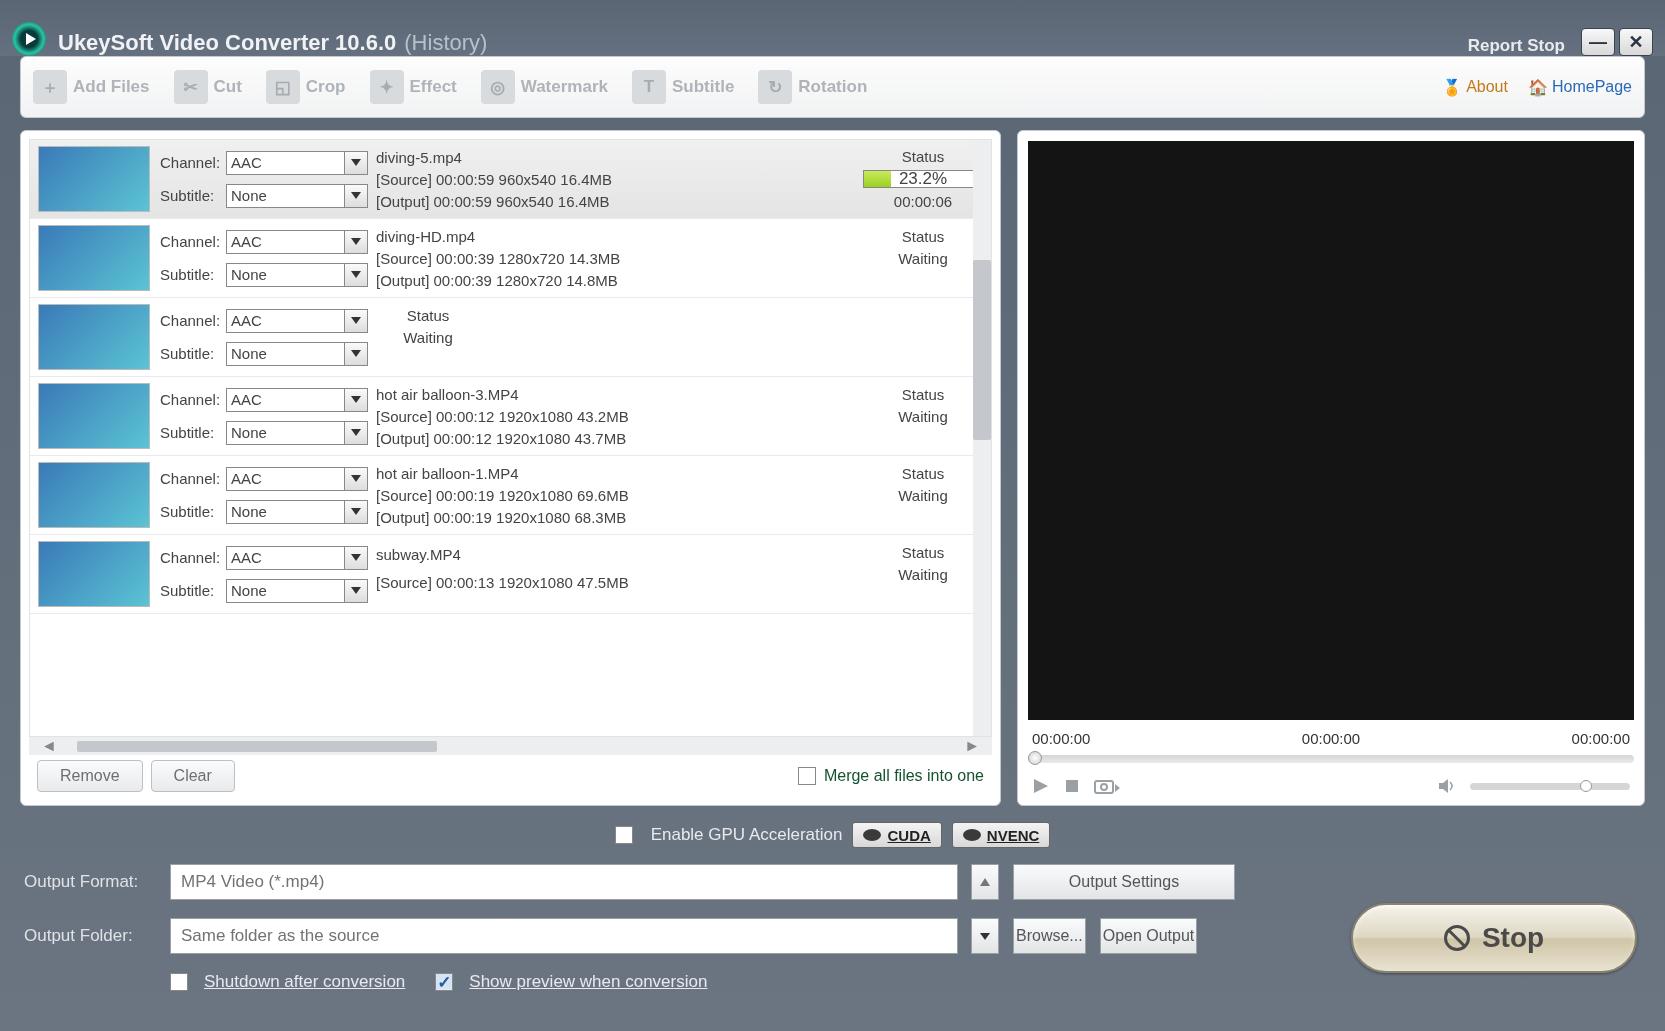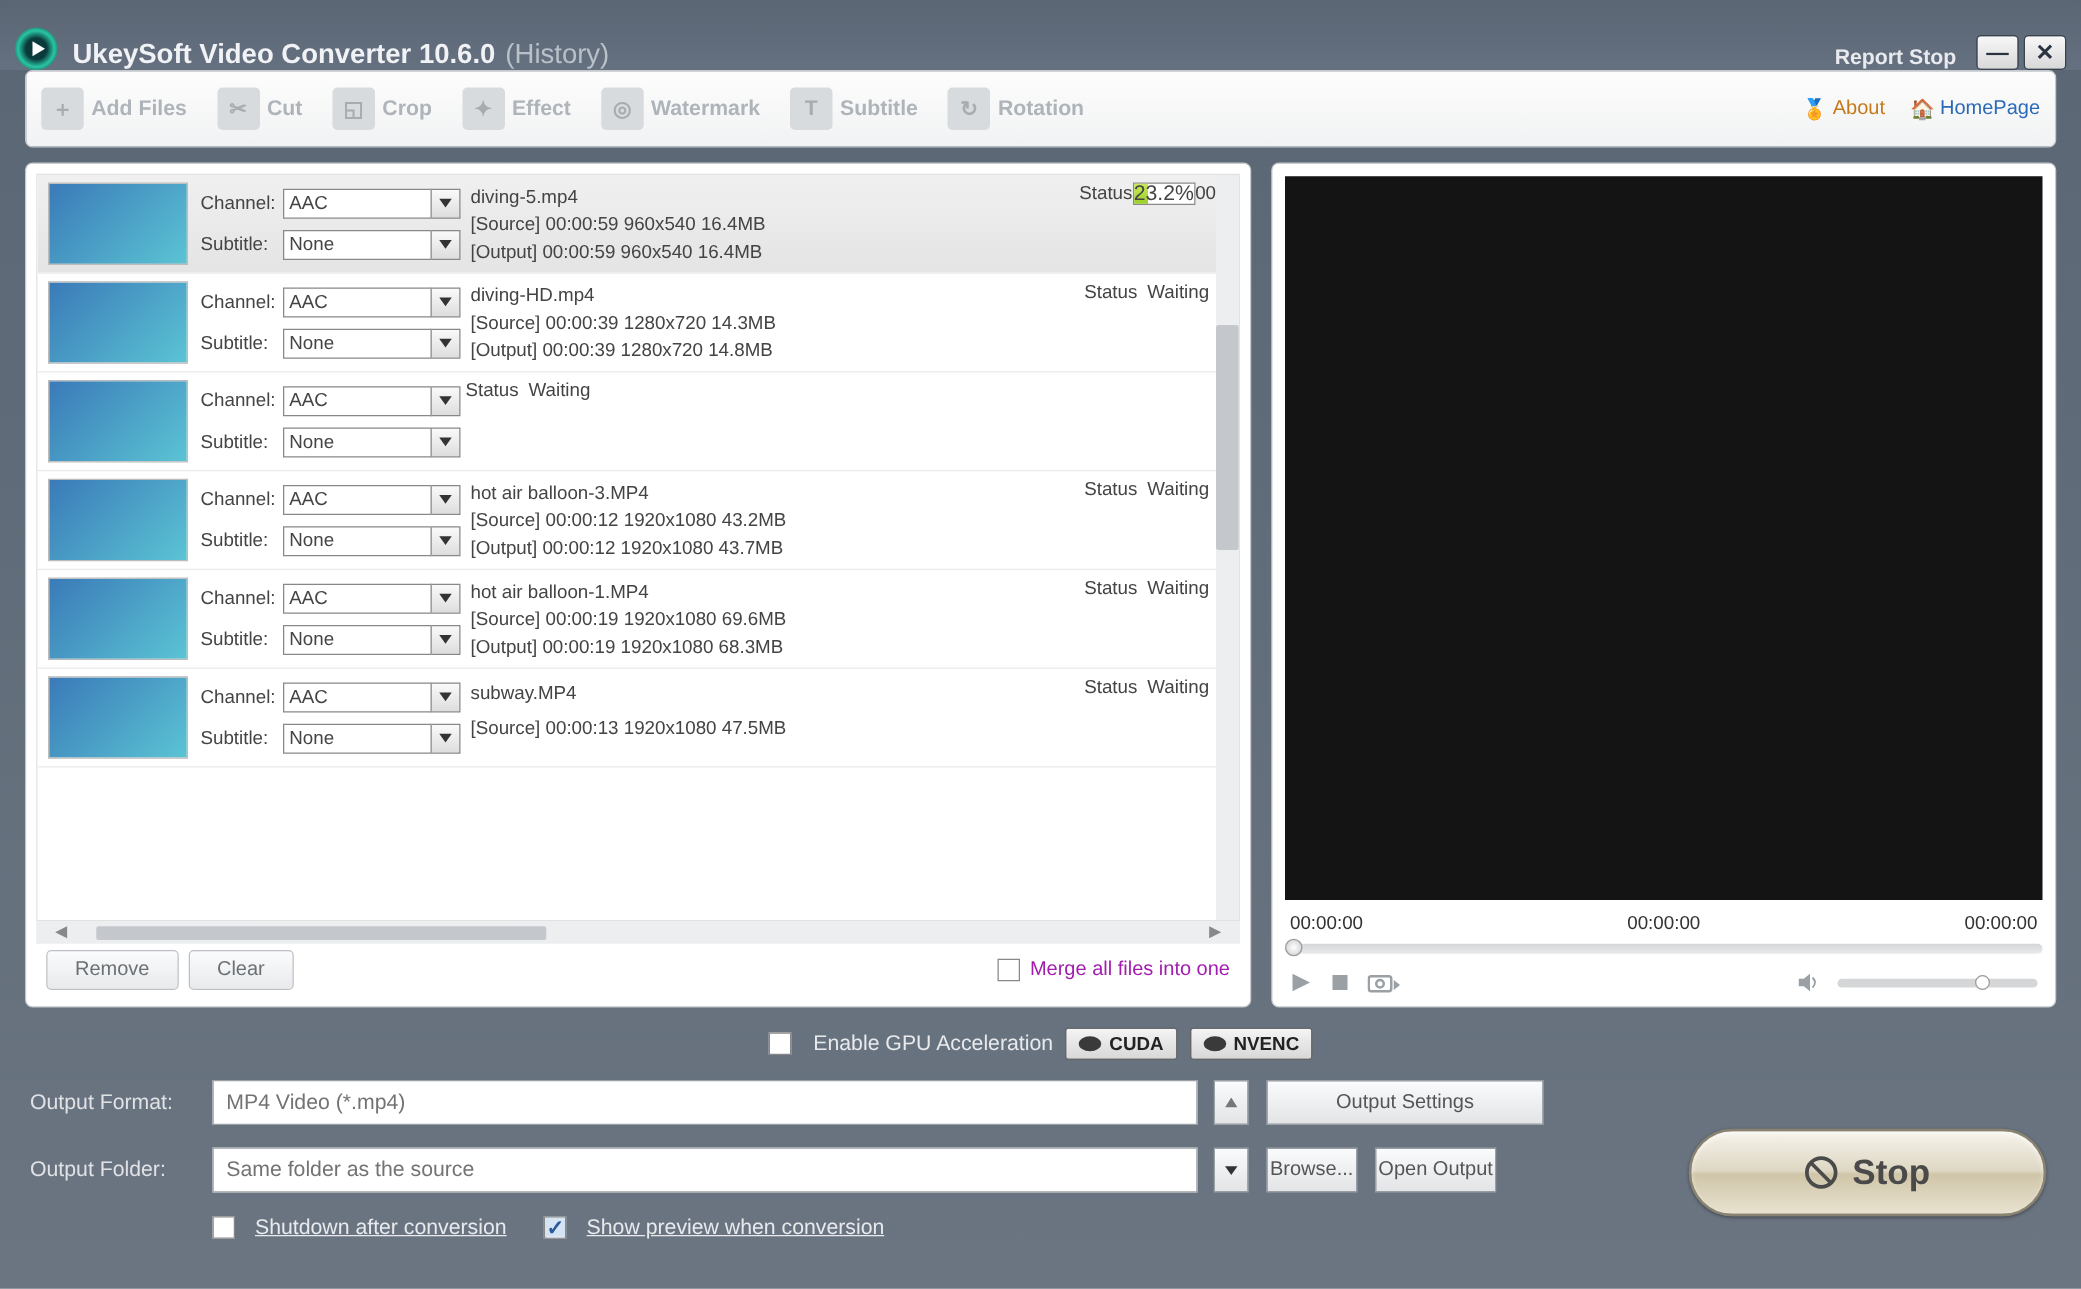--- a/index.html
+++ b/index.html
@@ -27,44 +27,44 @@
 .file-row { display: flex; padding: 6px 8px; border-bottom: 1px solid #e8eaec; }
 .file-row.active { background: linear-gradient(to bottom, #f0f0f0, #e4e4e4); }
 .thumb { width: 112px; height: 66px; background: linear-gradient(135deg, #3a7ab8, #5bc4d4); border: 1px solid #bbb; flex-shrink: 0; }
 .selectors { width: 208px; margin-left: 10px; display: flex; flex-direction: column; justify-content: space-around; }
 .sel-line { display: flex; align-items: center; font-size: 15px; color: #444; }
 .sel-line label { width: 66px; }
 .combo { flex: 1; height: 24px; border: 1px solid #888; background: #fff; display: flex; align-items: center; padding: 0 4px; font-size: 15px; position: relative; }
 .combo-btn { width: 24px; height: 24px; border: 1px solid #888; background: linear-gradient(to bottom, #fafafa, #ddd); margin-left: -1px; display: flex; align-items: center; justify-content: center; cursor: pointer; }
 .chev { border-left: 5px solid transparent; border-right: 5px solid transparent; border-top: 7px solid #333; }
 .file-info { flex: 1; margin-left: 8px; font-size: 15px; color: #444; display: flex; flex-direction: column; justify-content: space-around; }
-.status-col { width: 120px; text-align: center; font-size: 15px; color: #444; display: flex; flex-direction: row; justify-content: space-around; }
+.status-col { width: 120px; text-align: center; font-size: 15px; color: #444; display: flex; flex-direction: column; justify-content: space-around; }
 .progress { height: 18px; border: 1px solid #888; background: #fff; position: relative; font-size: 17px; display: flex; align-items: center; justify-content: center; }
 .progress-fill { position: absolute; left: 0; top: 0; bottom: 0; background: linear-gradient(to bottom, #caea5a, #9ad026); }
 .progress-text { position: relative; z-index: 1; }
 .sb-v { width: 18px; background: #eceef0; position: absolute; right: 0; top: 0; bottom: 0; }
 .sb-thumb-v { background: #c4c8cc; width: 100%; height: 180px; border-radius: 2px; margin-top: 120px; }
 .sb-h { height: 18px; background: #eceef0; display: flex; align-items: center; padding: 0 12px; }
 .sb-thumb-h { background: #c4c8cc; height: 11px; flex: 0 0 360px; border-radius: 2px; }
 .bottom-bar { height: 42px; display: flex; align-items: center; padding: 4px 8px; gap: 8px; }
 .btn-gray { height: 32px; padding: 0 22px; background: linear-gradient(to bottom, #fafbfc, #e8eaec); border: 1px solid #bcc0c4; border-radius: 4px; color: #6a7074; font-size: 16px; cursor: pointer; }
-.merge-group { margin-left: auto; display: flex; align-items: center; color: #a21caf; font-size: 16px; }
+.merge-group { margin-left: auto; display: flex; align-items: center; color: #14532d; font-size: 16px; }
 .checkbox { width: 18px; height: 18px; border: 1px solid #888; background: #fff; margin-right: 8px; }
 .right-panel { width: 628px; background: #fff; border-radius: 6px; border: 1px solid #c5c9cd; padding: 10px; display: flex; flex-direction: column; }
 .video-area { flex: 1; background: #141414; }
 .time-row { display: flex; justify-content: space-between; font-size: 15px; color: #333; padding: 10px 4px 4px 4px; }
 .seek-bar { height: 8px; background: linear-gradient(to bottom,#d4d6d8,#e8eaec); border-radius: 4px; margin: 4px 0; position: relative; }
 .seek-handle { width: 14px; height: 14px; background: radial-gradient(circle, #fff, #ccc); border: 1px solid #999; border-radius: 50%; position: absolute; top: -4px; left: 0; }
 .player-controls { display: flex; align-items: center; gap: 14px; padding: 10px 4px 0 4px; color: #9a9e a2; }
 .pc-icon { color: #9aa0a4; cursor: pointer; }
 .pc-spacer { flex: 1; }
 .vol-bar { width: 160px; height: 7px; background: #d4d6d8; border-radius: 4px; position: relative; }
 .vol-handle { width: 12px; height: 12px; border: 1px solid #999; background: #fff; border-radius: 50%; position: absolute; top: -3px; left: 110px; }
 .gpu-row { display: flex; align-items: center; justify-content: center; margin: 16px 0 8px 0; gap: 10px; color: #e8eaed; font-size: 17px; }
-.gpu-badge { height: 26px; padding: 0 10px; background: linear-gradient(to bottom,#f4f4f4,#d8d8d8); border: 1px solid #666; border-radius: 3px; font-size: 15px; display: flex; align-items: center; gap: 6px; color: #222; font-weight: bold; }
+.gpu-badge { height: 26px; padding: 0 10px; background: linear-gradient(to bottom,#f4f4f4,#d8d8d8); border: 1px solid #666; border-radius: 3px; font-size: 15px; display: flex; align-items: center; gap: 6px; color: #222; font-weight: bold; text-decoration: underline; }
 .nv-eye { width: 18px; height: 12px; background: #3a3a3a; border-radius: 50%; }
 .footer { padding: 8px 24px 0 24px; }
 .form-row { display: flex; align-items: center; margin-bottom: 18px; gap: 14px; }
 .form-label { width: 132px; color: #e0e2e5; font-size: 17px; }
 .form-input { flex: 0 0 788px; height: 36px; background: #fff; border: 1px solid #9aa0a4; display: flex; align-items: center; padding: 0 10px; font-size: 17px; color: #737373; }
 .form-dd { width: 28px; height: 36px; border: 1px solid #9aa0a4; background: linear-gradient(to bottom,#fafbfc,#e2e4e6); margin-left: -1px; display: flex; align-items: center; justify-content: center; cursor: pointer; }
 .btn-mid { height: 36px; padding: 0 2px; background: linear-gradient(to bottom,#fafbfc,#e2e4e6); border: 1px solid #9aa0a4; font-size: 16px; color: #555; cursor: pointer; }
 .btn-wide { width: 222px; text-align: center; }
 .stop-btn { position: absolute; right: 28px; bottom: 58px; width: 286px; height: 70px; border-radius: 35px; background: linear-gradient(to bottom, #f6f3ea 0%, #ded7c4 48%, #cfc5a8 52%, #e8e2d0 100%); border: 2px solid #8a8270; display: flex; align-items: center; justify-content: center; gap: 12px; font-size: 28px; font-weight: bold; color: #4a4a4a; cursor: pointer; box-shadow: inset 0 2px 4px rgba(255,255,255,0.6), 0 1px 3px rgba(0,0,0,0.4); }
 .stop-icon { width: 26px; height: 26px; border: 3px solid #4a4a4a; border-radius: 50%; position: relative; }

